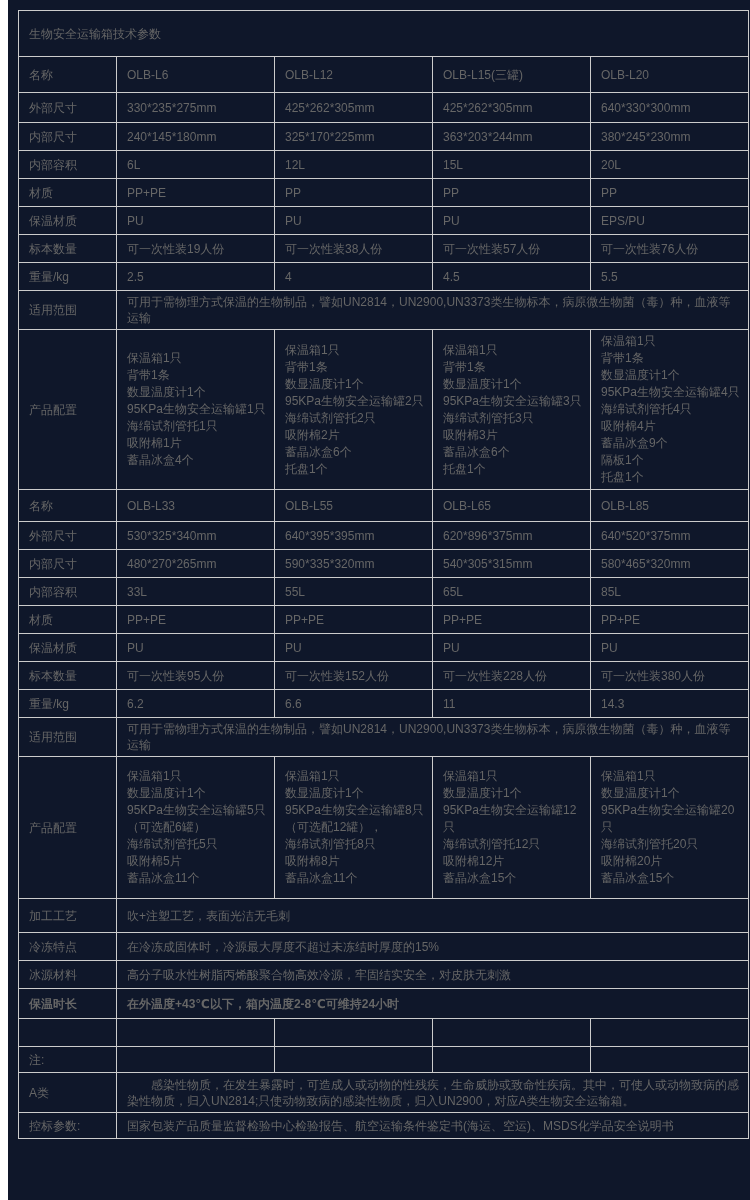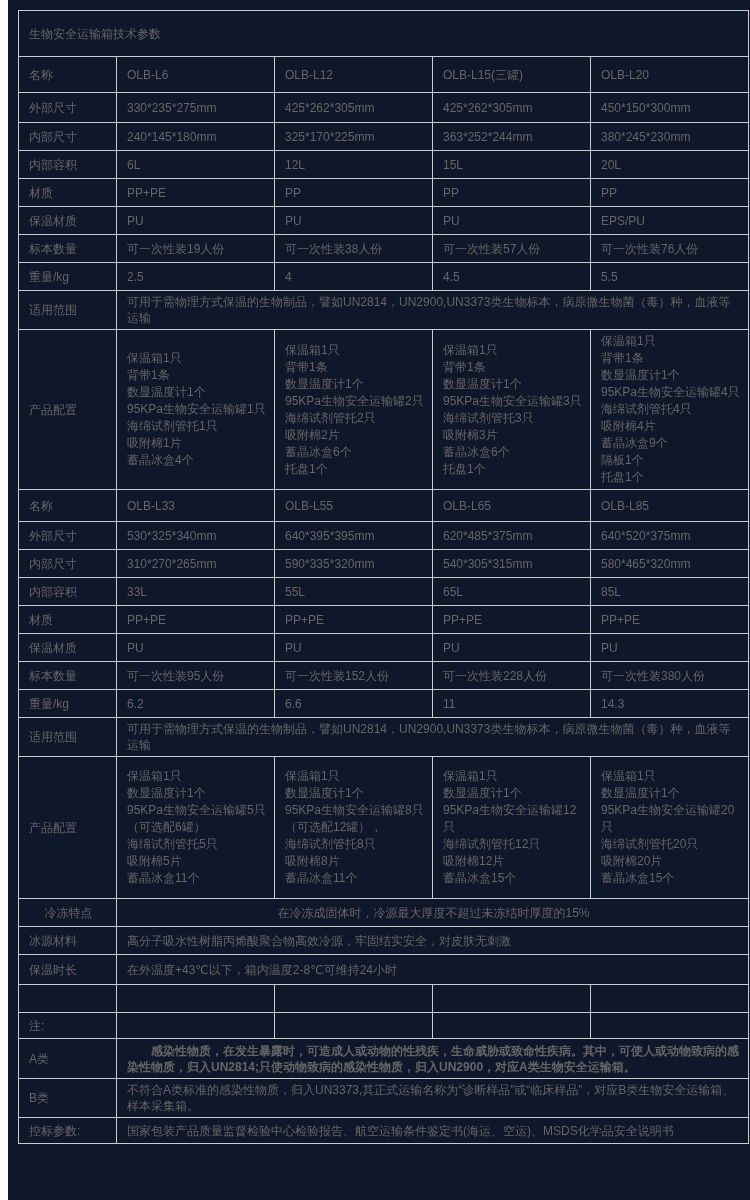--- a/index.html
+++ b/index.html
@@ -37,21 +37,20 @@
   }
   td.config-cell {
     vertical-align: top;
     padding-top: 7px;
   }
   td.config-cell .cfg-line {
     line-height: 17px;
   }
   td.indent {
     text-indent: 2em;
-    font-weight: bold;
   }
 </style>
 </head>
 <body>
 
 <div class="page">
   <table class="spec-table">
     <colgroup>
         <col style="width: 98px;">
         <col style="width: 158px;">
@@ -68,27 +67,27 @@
           <td class="value-cell">OLB-L6</td>
           <td class="value-cell">OLB-L12</td>
           <td class="value-cell">OLB-L15(三罐)</td>
           <td class="value-cell">OLB-L20</td>
         </tr>
         <tr style="height: 30px;">
           <td class="label-cell">外部尺寸</td>
           <td class="value-cell">330*235*275mm</td>
           <td class="value-cell">425*262*305mm</td>
           <td class="value-cell">425*262*305mm</td>
-          <td class="value-cell">450*150*300mm</td>
+          <td class="value-cell">640*330*300mm</td>
         </tr>
         <tr style="height: 28px;">
           <td class="label-cell">内部尺寸</td>
           <td class="value-cell">240*145*180mm</td>
           <td class="value-cell">325*170*225mm</td>
-          <td class="value-cell">363*252*244mm</td>
+          <td class="value-cell">363*203*244mm</td>
           <td class="value-cell">380*245*230mm</td>
         </tr>
         <tr style="height: 28px;">
           <td class="label-cell">内部容积</td>
           <td class="value-cell">6L</td>
           <td class="value-cell">12L</td>
           <td class="value-cell">15L</td>
           <td class="value-cell">20L</td>
         </tr>
         <tr style="height: 28px;">
@@ -170,26 +169,26 @@
           <td class="label-cell">名称</td>
           <td class="value-cell">OLB-L33</td>
           <td class="value-cell">OLB-L55</td>
           <td class="value-cell">OLB-L65</td>
           <td class="value-cell">OLB-L85</td>
         </tr>
         <tr style="height: 28px;">
           <td class="label-cell">外部尺寸</td>
           <td class="value-cell">530*325*340mm</td>
           <td class="value-cell">640*395*395mm</td>
-          <td class="value-cell">620*485*375mm</td>
+          <td class="value-cell">620*896*375mm</td>
           <td class="value-cell">640*520*375mm</td>
         </tr>
         <tr style="height: 28px;">
           <td class="label-cell">内部尺寸</td>
-          <td class="value-cell">310*270*265mm</td>
+          <td class="value-cell">480*270*265mm</td>
           <td class="value-cell">590*335*320mm</td>
           <td class="value-cell">540*305*315mm</td>
           <td class="value-cell">580*465*320mm</td>
         </tr>
         <tr style="height: 28px;">
           <td class="label-cell">内部容积</td>
           <td class="value-cell">33L</td>
           <td class="value-cell">55L</td>
           <td class="value-cell">65L</td>
           <td class="value-cell">85L</td>
@@ -254,53 +253,53 @@
           </td>
           <td class="config-cell">
             <div class="cfg-line">保温箱1只</div>
             <div class="cfg-line">数显温度计1个</div>
             <div class="cfg-line">95KPa生物安全运输罐20只</div>
             <div class="cfg-line">海绵试剂管托20只</div>
             <div class="cfg-line">吸附棉20片</div>
             <div class="cfg-line">蓄晶冰盒15个</div>
           </td>
         </tr>
-        <tr style="height: 28px; text-align: center;">
+        <tr style="height: 34px;">
+          <td class="label-cell">加工工艺</td>
+          <td class="value-cell" colspan="4">吹+注塑工艺，表面光洁无毛刺</td>
+        </tr>
+        <tr style="height: 28px;">
           <td class="label-cell">冷冻特点</td>
           <td class="value-cell" colspan="4">在冷冻成固体时，冷源最大厚度不超过未冻结时厚度的15%</td>
         </tr>
         <tr style="height: 28px; padding-left: 35px;">
           <td class="label-cell">冰源材料</td>
           <td class="value-cell" colspan="4">高分子吸水性树脂丙烯酸聚合物高效冷源，牢固结实安全，对皮肤无刺激</td>
         </tr>
-        <tr style="height: 30px;">
+        <tr style="height: 30px; font-weight: bold;">
           <td class="label-cell">保温时长</td>
           <td class="value-cell" colspan="4">在外温度+43℃以下，箱内温度2-8℃可维持24小时</td>
         </tr>
         <tr style="height: 28px;">
           <td class="label-cell"></td>
           <td class="value-cell"></td>
           <td class="value-cell"></td>
           <td class="value-cell"></td>
           <td class="value-cell"></td>
         </tr>
         <tr style="height: 26px;">
           <td class="label-cell">注:</td>
           <td class="value-cell"></td>
           <td class="value-cell"></td>
           <td class="value-cell"></td>
           <td class="value-cell"></td>
         </tr>
         <tr style="height: 40px;">
           <td class="label-cell">A类</td>
           <td class="value-cell indent" colspan="4">感染性物质，在发生暴露时，可造成人或动物的性残疾，生命威胁或致命性疾病。其中，可使人或动物致病的感染性物质，归入UN2814;只使动物致病的感染性物质，归入UN2900，对应A类生物安全运输箱。</td>
-        </tr>
-        <tr style="height: 30px;">
-          <td class="label-cell">B类</td>
-          <td class="value-cell" colspan="4">不符合A类标准的感染性物质，归入UN3373,其正式运输名称为“诊断样品”或“临床样品”，对应B类生物安全运输箱、样本采集箱。</td>
         </tr>
         <tr style="height: 26px;">
           <td class="label-cell">控标参数:</td>
           <td class="value-cell" colspan="4">国家包装产品质量监督检验中心检验报告、航空运输条件鉴定书(海运、空运)、MSDS化学品安全说明书</td>
         </tr>
       </tbody>
   </table>
 </div>
 
 </body></html>

